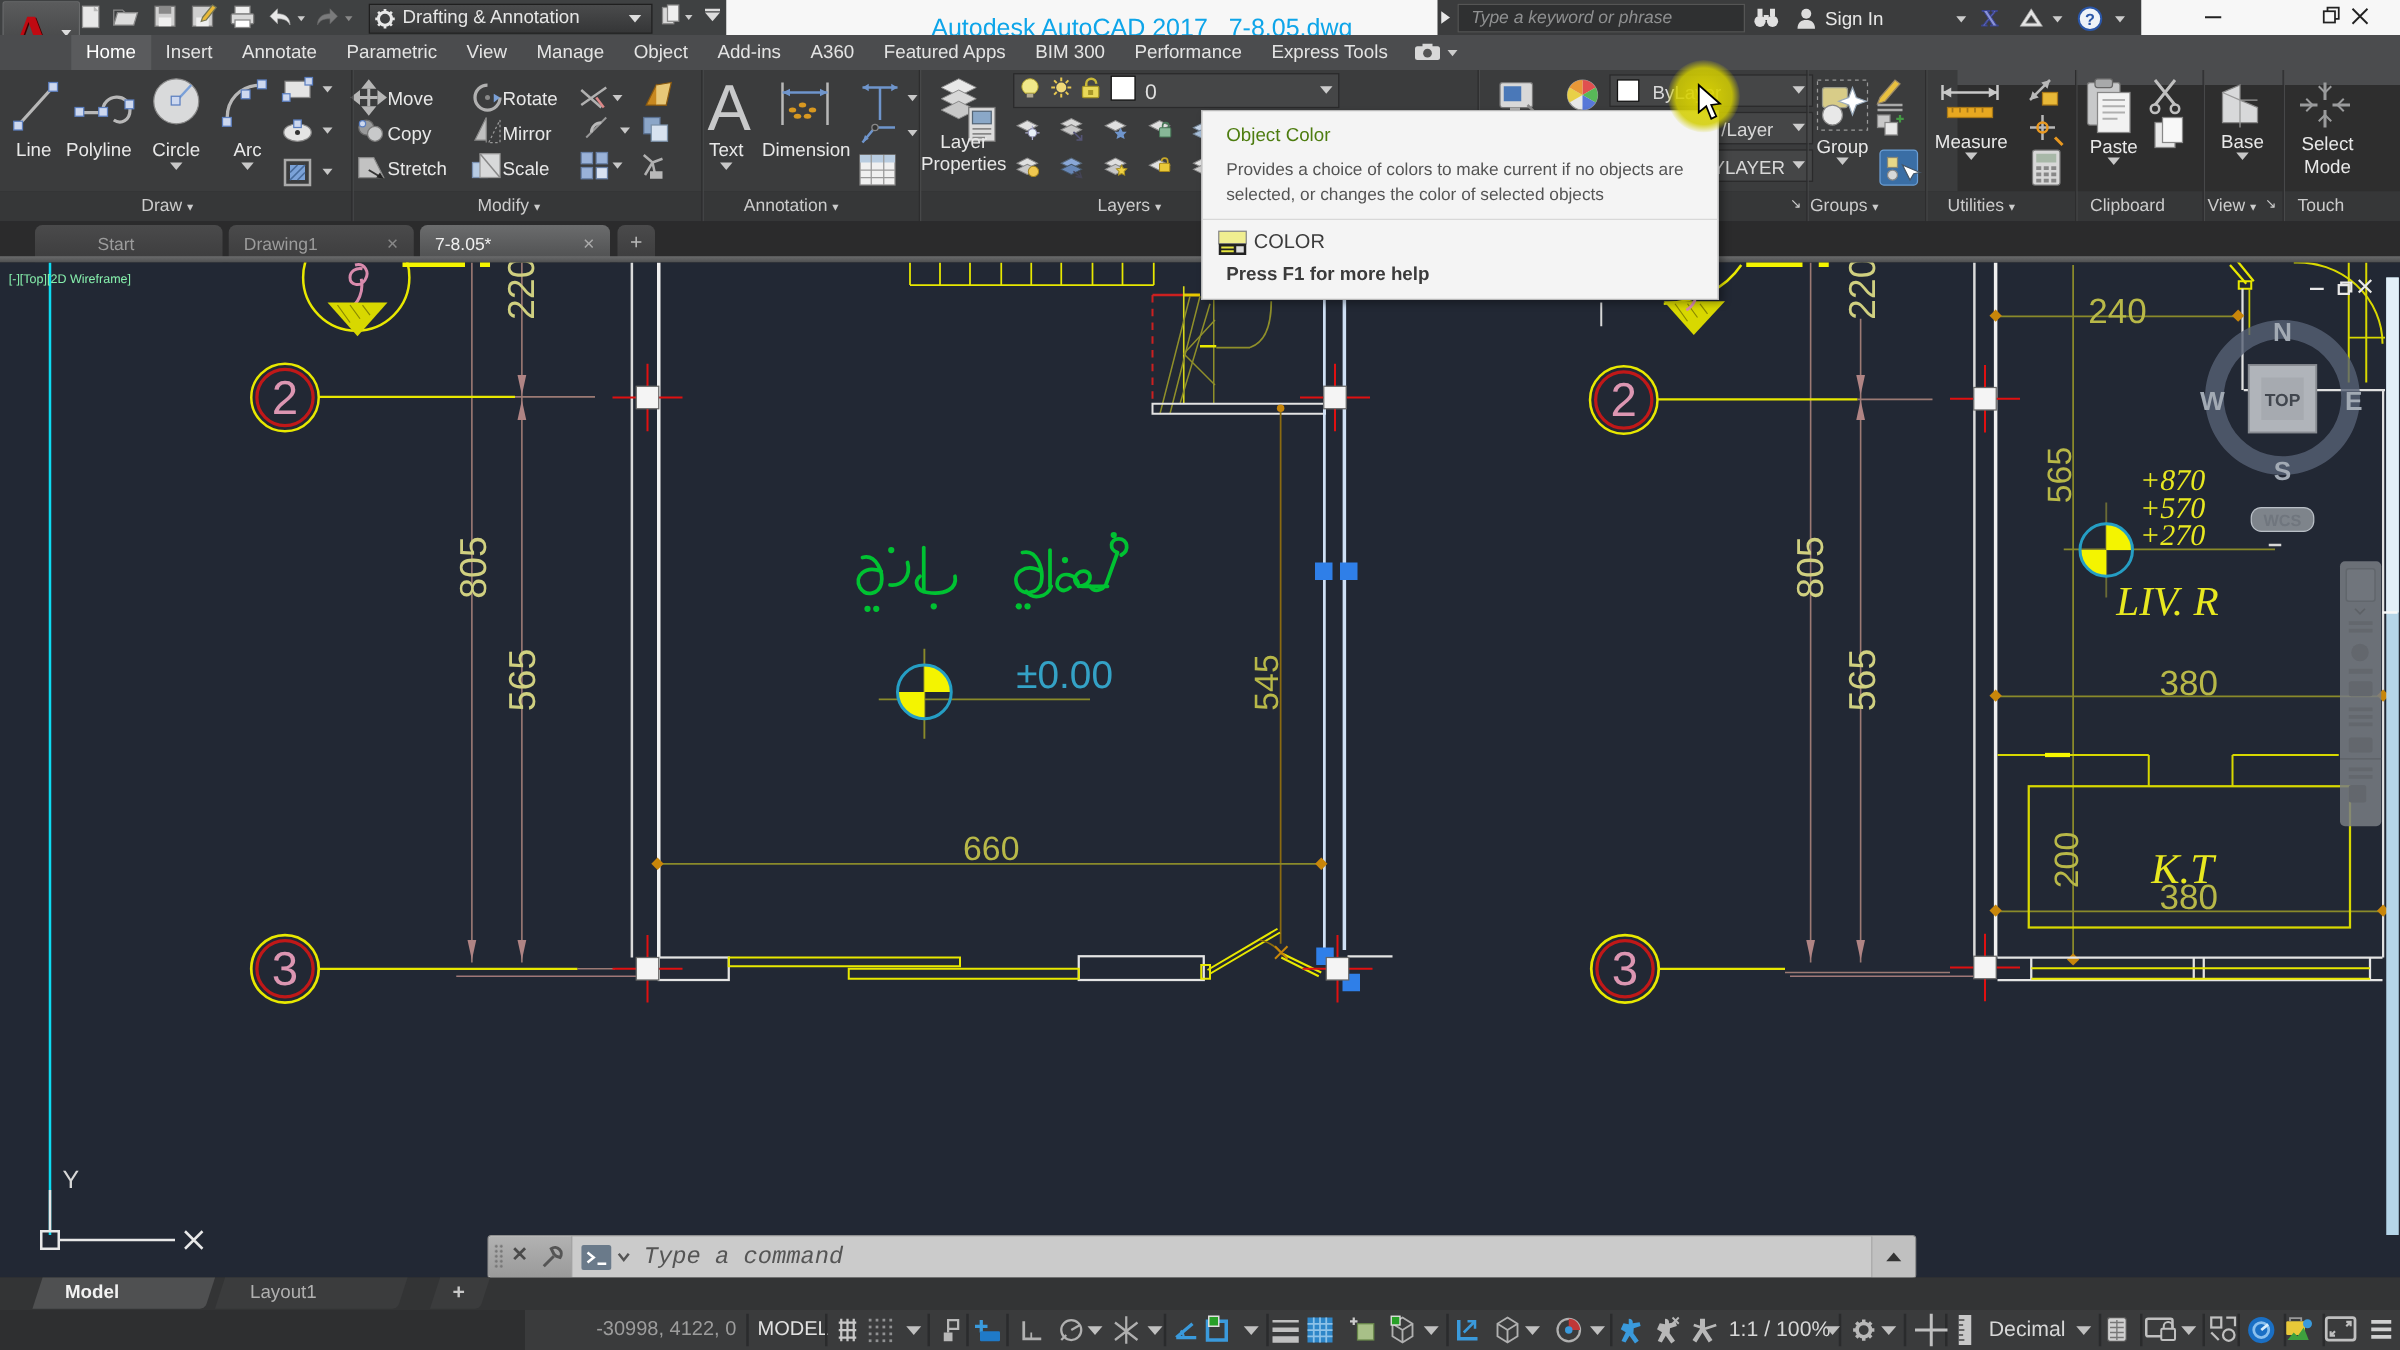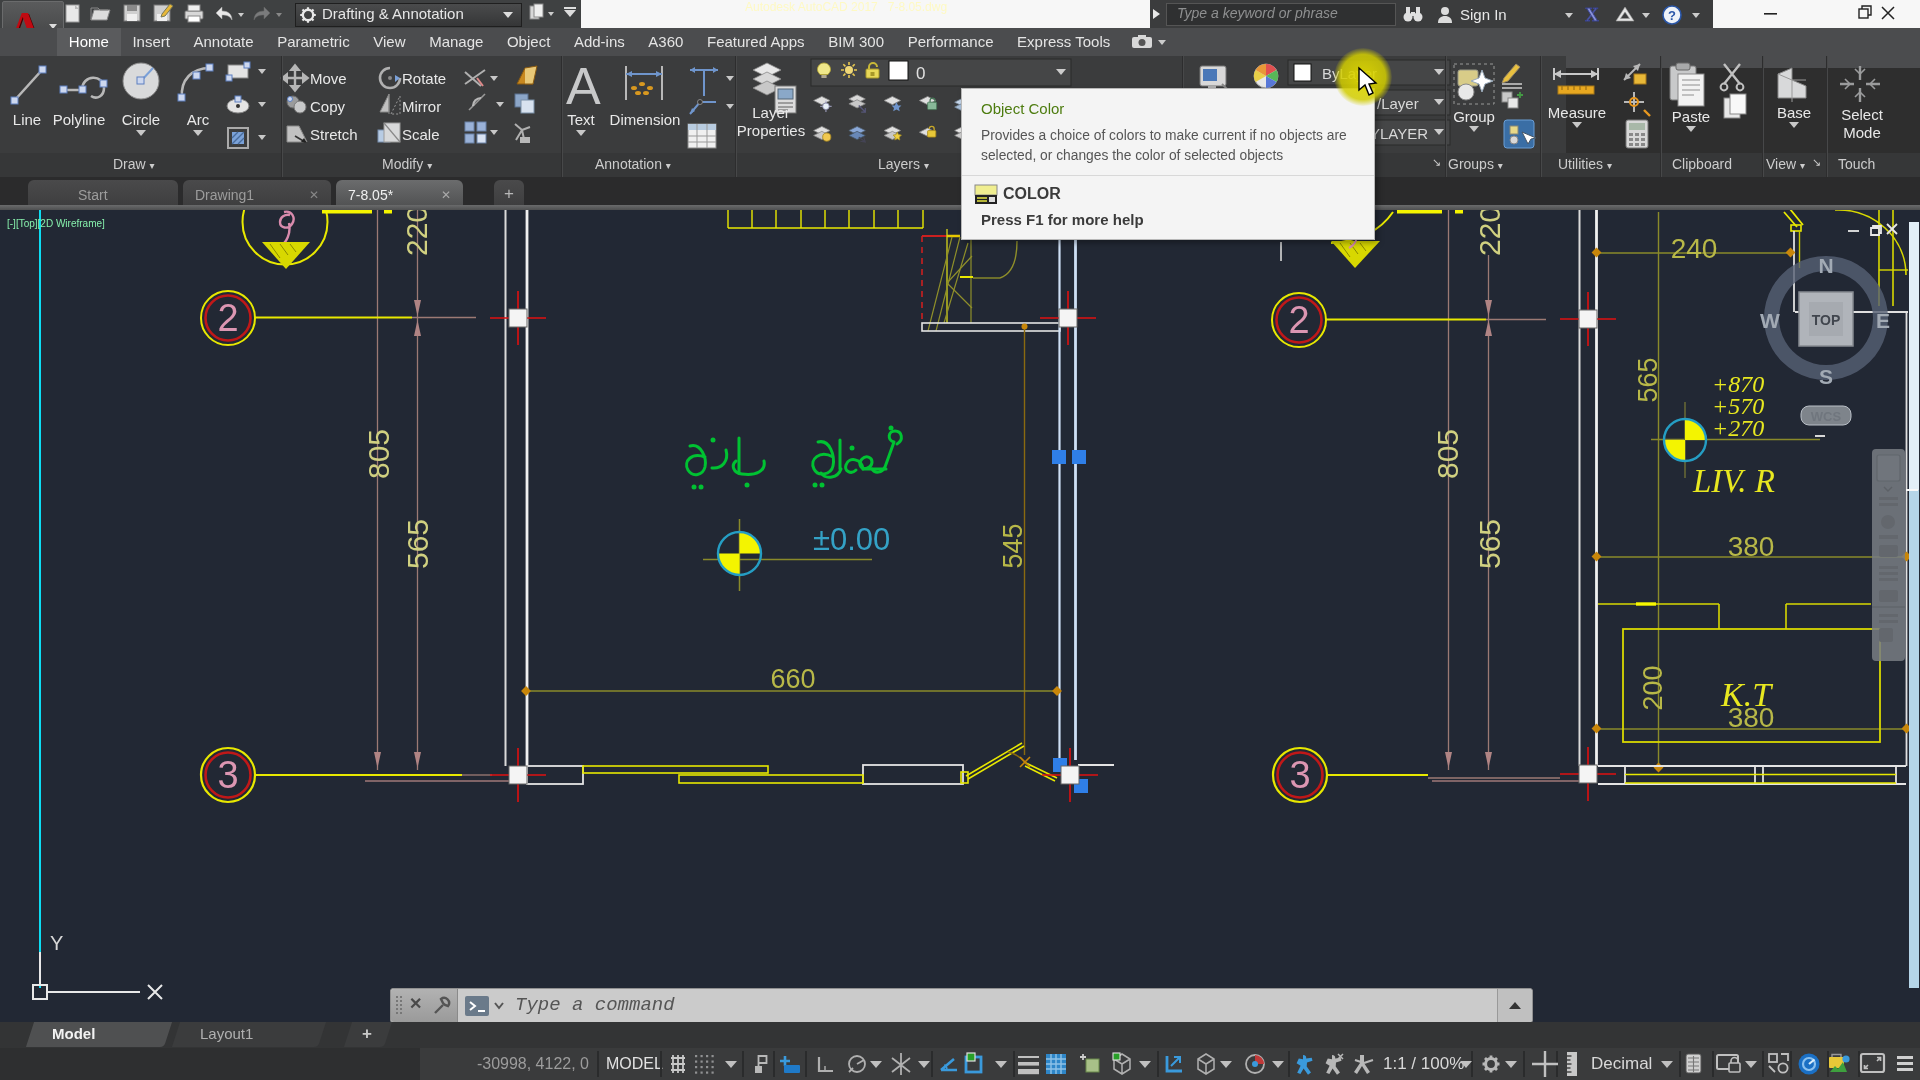--- a/index.html
+++ b/index.html
@@ -81,21 +81,21 @@
  <div class="abs" style="left:26px;top:1px;font-size:15px;color:#e6e6e6">Drafting &amp; Annotation</div>
  <div class="abs" style="left:207px;top:8px;width:0;height:0;border-left:5px solid transparent;border-right:5px solid transparent;border-top:6px solid #ddd"></div>
 </div>
 <svg class="abs" style="left:524px;top:0" width="56" height="28" viewBox="0 0 56 28">
  <rect x="6" y="6" width="9" height="13" fill="#d8d8d8" stroke="#888"></rect>
     <rect x="10" y="4" width="9" height="13" fill="#efefef" stroke="#888"></rect>
  <path d="M24 12 l3 4 3 -4 z" fill="#ccc"></path>
  <path d="M40 10 h12 l-6 7 z" fill="#ddd"></path>
     <rect x="40" y="7" width="12" height="2" fill="#ddd"></rect>
 </svg>
-<div id="titletext" class="abs" style="left:745px;top:0;color:#fef9c3;font-size:12px">Autodesk AutoCAD 2017&nbsp;&nbsp;&nbsp;7-8.05.dwg</div>
+<div id="titletext" class="abs" style="left:745px;top:12px;color:#0ea5e9;font-size:20px">Autodesk AutoCAD 2017&nbsp;&nbsp;&nbsp;7-8.05.dwg</div>
 <div id="searchstrip"></div>
 <div class="abs" style="left:1153px;top:9px;width:0;height:0;border-top:5px solid transparent;border-bottom:5px solid transparent;border-left:7px solid #e8e8e8"></div>
 <div class="abs" style="left:1166px;top:3px;width:228px;height:21px;background:#2f3031;border:1px solid #555"></div>
 <div class="abs" style="left:1177px;top:5px;color:#8f9091;font-size:14px;font-style:italic">Type a keyword or phrase</div>
 <svg class="abs" style="left:1400px;top:4px" width="310" height="22" viewBox="0 0 310 22">
 
  <g fill="#e0e0e0">
       <circle cx="8" cy="13" r="4.5"></circle>
       <circle cx="18" cy="13" r="4.5"></circle>
       <rect x="6" y="3" width="4" height="6"></rect>
@@ -539,21 +539,21 @@
  <div class="plabel" style="left:1558px">Utilities <span style="font-size:10px">▾</span></div>
  <div class="plabel" style="left:1672px">Clipboard</div>
  <div class="plabel" style="left:1766px">View <span style="font-size:10px">▾</span></div>
  <div class="plabel" style="left:1838px">Touch</div>
  <div class="plabel" style="left:1432px;font-size:11px">↘</div>
  <div class="plabel" style="left:1812px;font-size:11px">↘</div>
 </div>
 <div id="filetabs">
  <div class="ftab" style="left:28px;width:150px;background:linear-gradient(#4a4a4b,#3c3c3d)"><span style="margin-left:50px;line-height:30px">Start</span></div>
  <div class="ftab" style="left:183px;width:148px;background:linear-gradient(#4a4a4b,#3c3c3d)"><span style="margin-left:12px;line-height:30px">Drawing1</span><span style="position:absolute;right:12px;top:0;line-height:30px;color:#888;font-size:12px">✕</span></div>
- <div class="ftab" style="left:336px;width:127px;background:linear-gradient(#6b6c6d,#4d4e4f);color:#f0f0f0"><span style="margin-left:12px;line-height:30px">7-8.05*</span><span style="position:absolute;right:12px;top:0;line-height:30px;color:#aaa;font-size:12px">✕</span></div>
+ <div class="ftab" style="left:336px;width:152px;background:linear-gradient(#6b6c6d,#4d4e4f);color:#f0f0f0"><span style="margin-left:12px;line-height:30px">7-8.05*</span><span style="position:absolute;right:12px;top:0;line-height:30px;color:#aaa;font-size:12px">✕</span></div>
  <div class="ftab" style="left:494px;width:30px;background:linear-gradient(#4a4a4b,#3c3c3d);text-align:center;color:#b8b8b8"><span style="line-height:28px;font-size:17px">+</span></div>
 </div>
 <div class="abs" style="left:0;top:205px;width:1920px;height:5px;background:linear-gradient(#6a6b6c,#4e4f50)"></div>
 
 <div id="canvas"></div>
 <svg class="abs" style="left:0;top:210px" width="1920" height="812" viewBox="0 210 1920 812">
 
 <path d="M40 210 V988" stroke="#0cdcf2" stroke-width="2"></path>
 
 <g stroke="#e8e800" stroke-width="1.4">
@@ -1059,20 +1059,20 @@
 <div class="abs" style="left:961px;top:88px;width:412px;height:150px;background:#f4f4f4;border:1px solid #b8b8b8;box-shadow:3px 3px 6px rgba(0,0,0,0.35)">
  <div class="abs" style="left:19px;top:11px;font-size:15px;font-weight:normal;color:#4d7c0f">Object Color</div>
  <div class="abs" style="left:19px;top:37px;width:392px;font-size:13.8px;color:#555;line-height:20px">Provides a choice of colors to make current if no objects are selected, or changes the color of selected objects</div>
  <div class="abs" style="left:0;top:86px;width:412px;height:1px;background:#d8d8d8"></div>
  <svg class="abs" style="left:12px;top:93px" width="26" height="26" viewBox="0 0 26 26">
       <rect x="1" y="3" width="22" height="10" fill="#f0ee90" stroke="#888"></rect>
       <rect x="1" y="13" width="22" height="9" fill="#222"></rect>
       <path d="M3 16 h10 M3 19 h10" stroke="#e8e840" stroke-width="1.6"></path>
       <rect x="15" y="15" width="6" height="5" fill="#ddd"></rect>
     </svg>
- <div class="abs" style="left:41px;top:96px;font-size:16px;font-weight:bold;color:#3b3b3b">COLOR</div>
+ <div class="abs" style="left:41px;top:96px;font-size:16px;font-weight:normal;color:#3b3b3b">COLOR</div>
  <div class="abs" style="left:19px;top:122px;font-size:15px;font-weight:bold;color:#3b3b3b">Press F1 for more help</div>
 </div>
 
 <div class="abs" style="left:1334px;top:48px;width:58px;height:58px;border-radius:50%;background:radial-gradient(circle,rgba(224,216,0,0.95) 0%,rgba(210,205,0,0.85) 55%,rgba(190,190,0,0) 72%)"></div>
 <svg class="abs" style="left:1357px;top:66px" width="24" height="32" viewBox="0 0 24 32">
  <path d="M2 2 L2 24 L8 19 L12 29 L16 27 L12 18 L19 17 Z" fill="#fff" stroke="#000" stroke-width="1.4"></path>
 </svg>
 
 </body></html>

